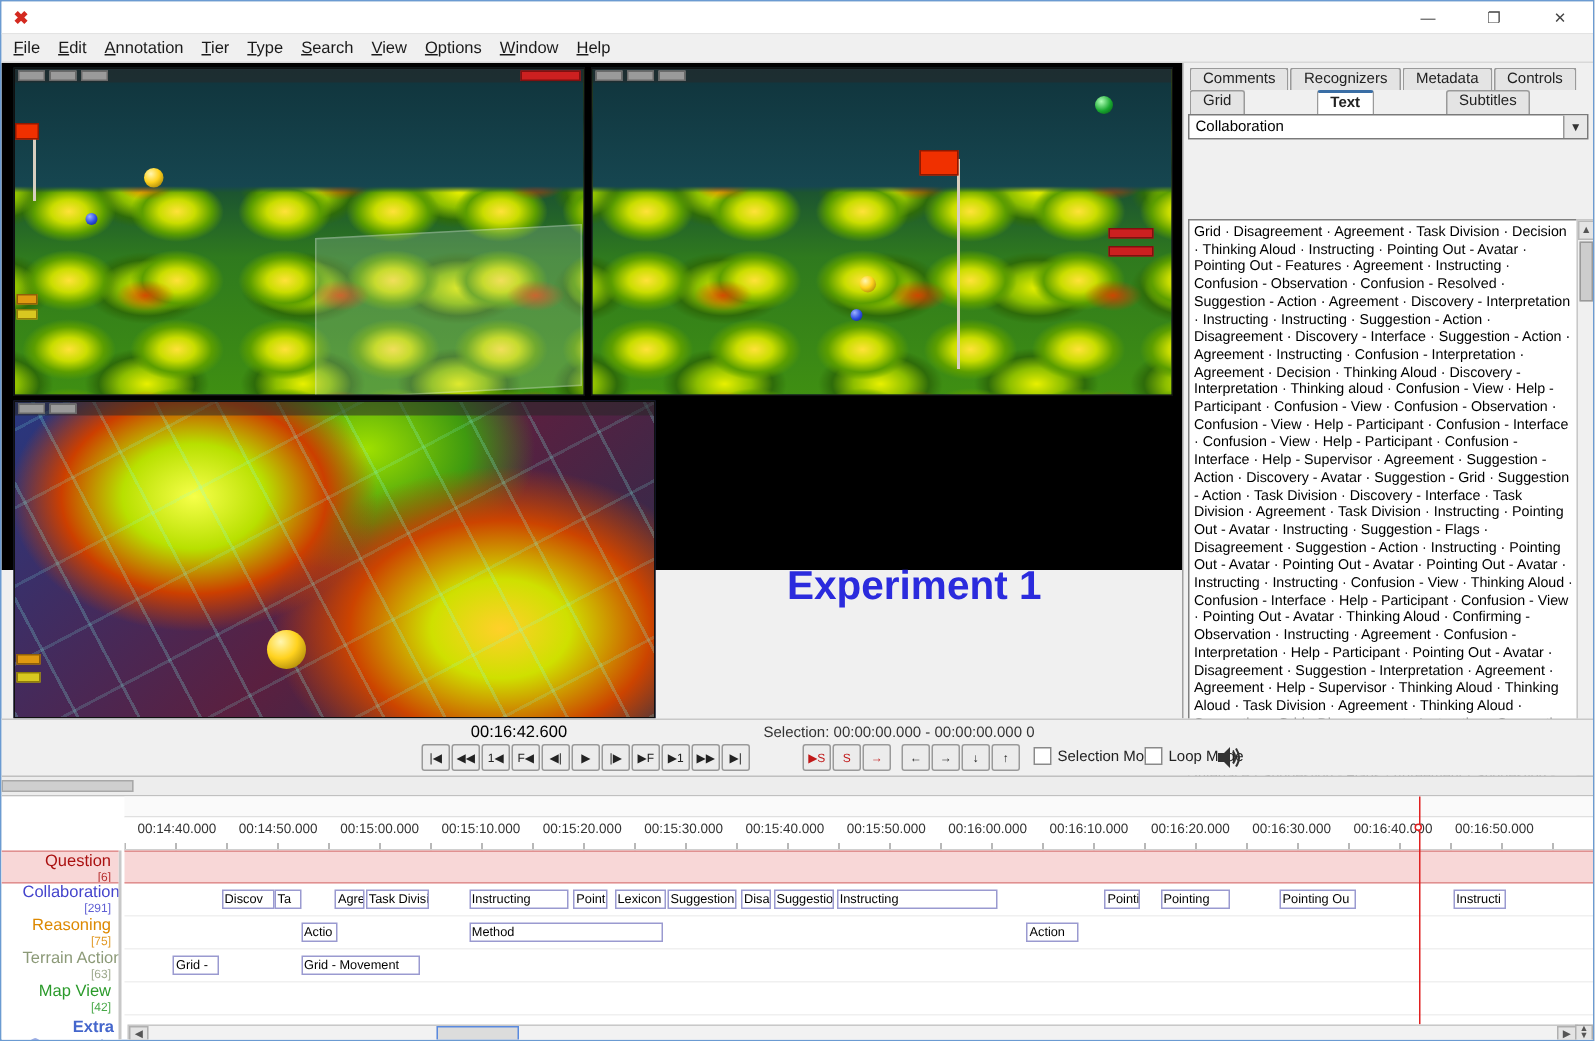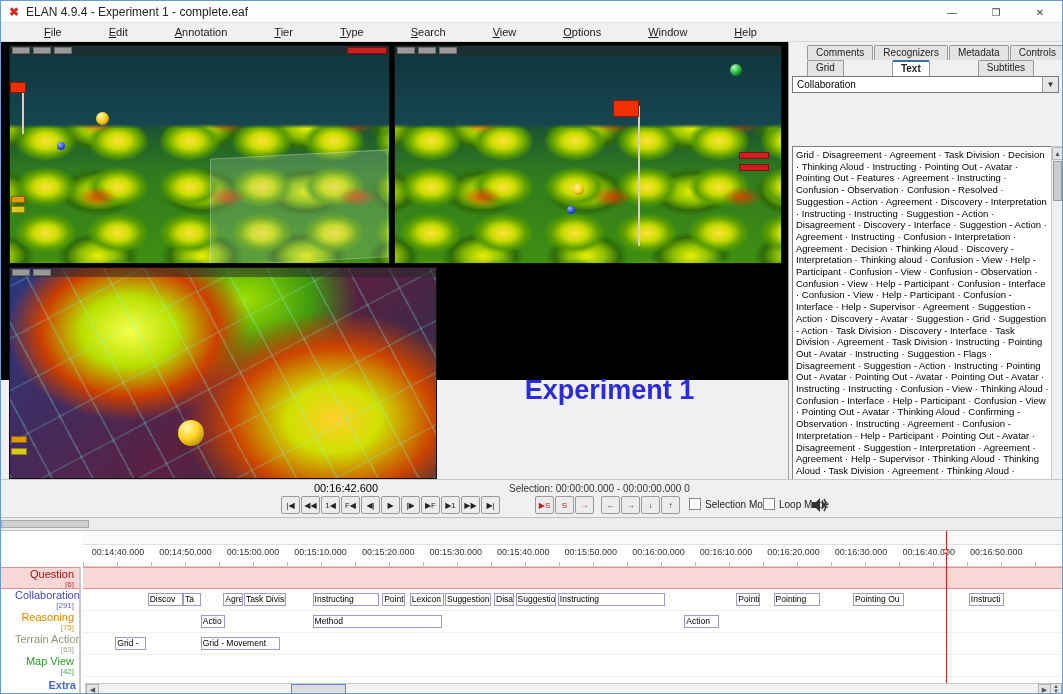--- a/index.html
+++ b/index.html
@@ -13,21 +13,21 @@
   .appicon { width:14px; height:14px; margin:0 5px 0 6px; color:#d42a20; font-size:12px; font-weight:bold;
              line-height:14px; text-align:center; }
   .titletext { font-size:12px; color:#222; }
   .winbtns { position:absolute; right:0; top:0; height:22px; display:flex; }
   .wbtn { width:44px; height:22px; font-size:10px; color:#444; display:flex; align-items:center;
           justify-content:center; }
 
   
   .menubar { position:absolute; left:0; top:22px; width:100%; height:19px; background:#f0f0f0;
              border-bottom:1px solid #d8d8d8; display:flex; align-items:center; padding-left:2px; }
-  .menu-item { font-size:11px; color:#1a1a1a; padding:2px 6px;margin-left:35px; }
+  .menu-item { font-size:11px; color:#1a1a1a; padding:2px 6px; }
   .menu-item:first-letter { text-decoration:underline; }
 
   
   .main { position:absolute; left:0; top:41px; width:787px; height:338px; background:#000; }
 
   .video { position:absolute; overflow:hidden; border:1px solid #101010; }
   .v-toolbar { position:absolute; left:0; top:0; width:100%; height:9px; background:rgba(40,40,40,.55);
                display:flex; gap:3px; padding:1px 2px; }
   .chip { height:7px; width:18px; background:#9a9a9a; border:1px solid #6a6a6a; }
   .chip.red { background:#cc2020; border-color:#801010; }
@@ -62,21 +62,21 @@
   .flagpole { position:absolute; width:2px; background:#d8cfc0; }
   .flag { position:absolute; background:#f03000; border:1px solid #901800; }
   .map-overlay { position:absolute; background:rgba(190,215,215,.22); border:1px solid rgba(255,255,255,.25);
                  transform:skewY(-3deg); }
   .session-caption { position:absolute; left:436px; top:330px; width:345px; text-align:center;
                      color:#2b2bdd; font-weight:bold; font-size:27px; line-height:36px; }
 
   
   .rightpanel { position:absolute; left:787px; top:41px; width:276px; height:437px; background:#f0f0f0;
                 border-left:1px solid #a0a0a0; }
-  .tabrow { display:flex; height:15px; margin-top:3px; padding-left:18px; gap:1px; }
+  .tabrow { display:flex; height:15px; margin-top:3px; padding-left:4px; gap:1px; }
   .tab { font-size:10px; padding:1px 8px 0 8px; background:#e4e4e4; border:1px solid #9a9a9a;
          border-bottom:none; border-radius:2px 2px 0 0; color:#222; white-space:nowrap; }
   .tabrow.lower { margin-top:0; height:16px;gap:48px; }
   .tab.selected { background:#ffffff; font-weight:bold; border-top:2px solid #3a6ea5; }
   .dropdown { position:absolute; left:3px; top:34px; width:267px; height:17px; background:#fff;
               border:1px solid #7a7a7a; display:flex; align-items:center; }
   .dropdown .val { flex:1; font-size:10px; padding-left:4px; color:#000; }
   .dropdown .arrowbox { width:16px; height:15px; background:#e8e8e8; border-left:1px solid #9a9a9a;
                         font-size:8px; display:flex; align-items:center; justify-content:center; color:#333; }
   .textviewer { position:absolute; left:1px; top:52px; width:261px; height:384px; background:#fff;
@@ -149,21 +149,20 @@
   .extratier { position:absolute; left:0; top:148px; width:80px; text-align:right; padding-right:5px;
                font-size:11px; font-weight:bold; }
 </style>
 </head>
 <body>
 
 <div class="window">
 
   <div class="titlebar">
     <div class="appicon">✖</div>
-    <div class="titletext">ELAN 4.9.4 - Experiment 1 - complete.eaf</div>
     <div class="winbtns">
       <div class="wbtn">—</div>
       <div class="wbtn">❐</div>
       <div class="wbtn close">✕</div>
     </div>
   </div>
 
   <div class="menubar">
       <div class="menu-item">File</div>
       <div class="menu-item">Edit</div>

